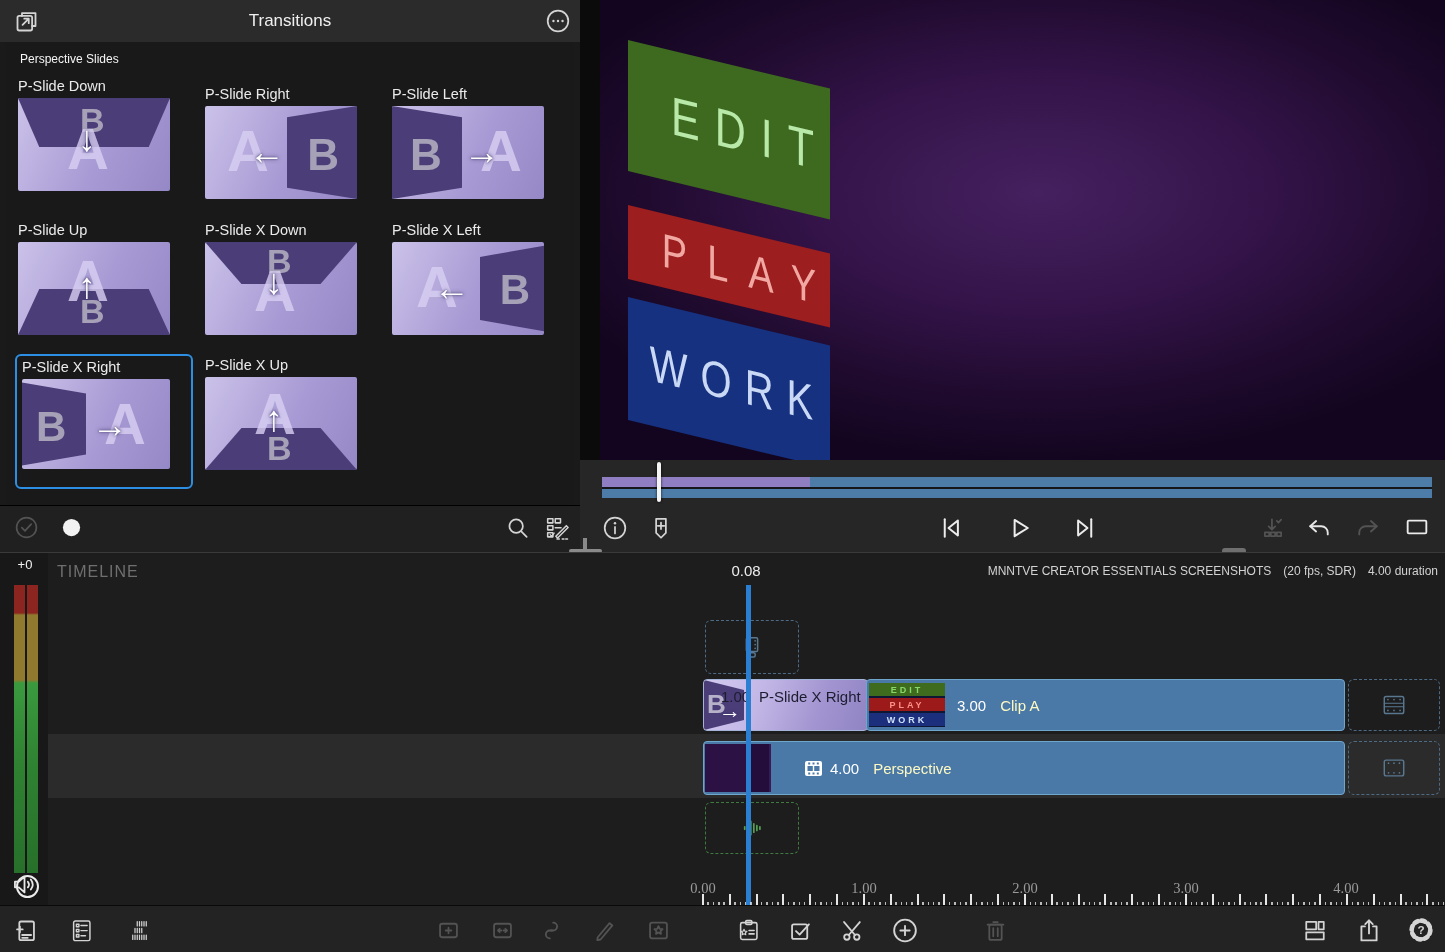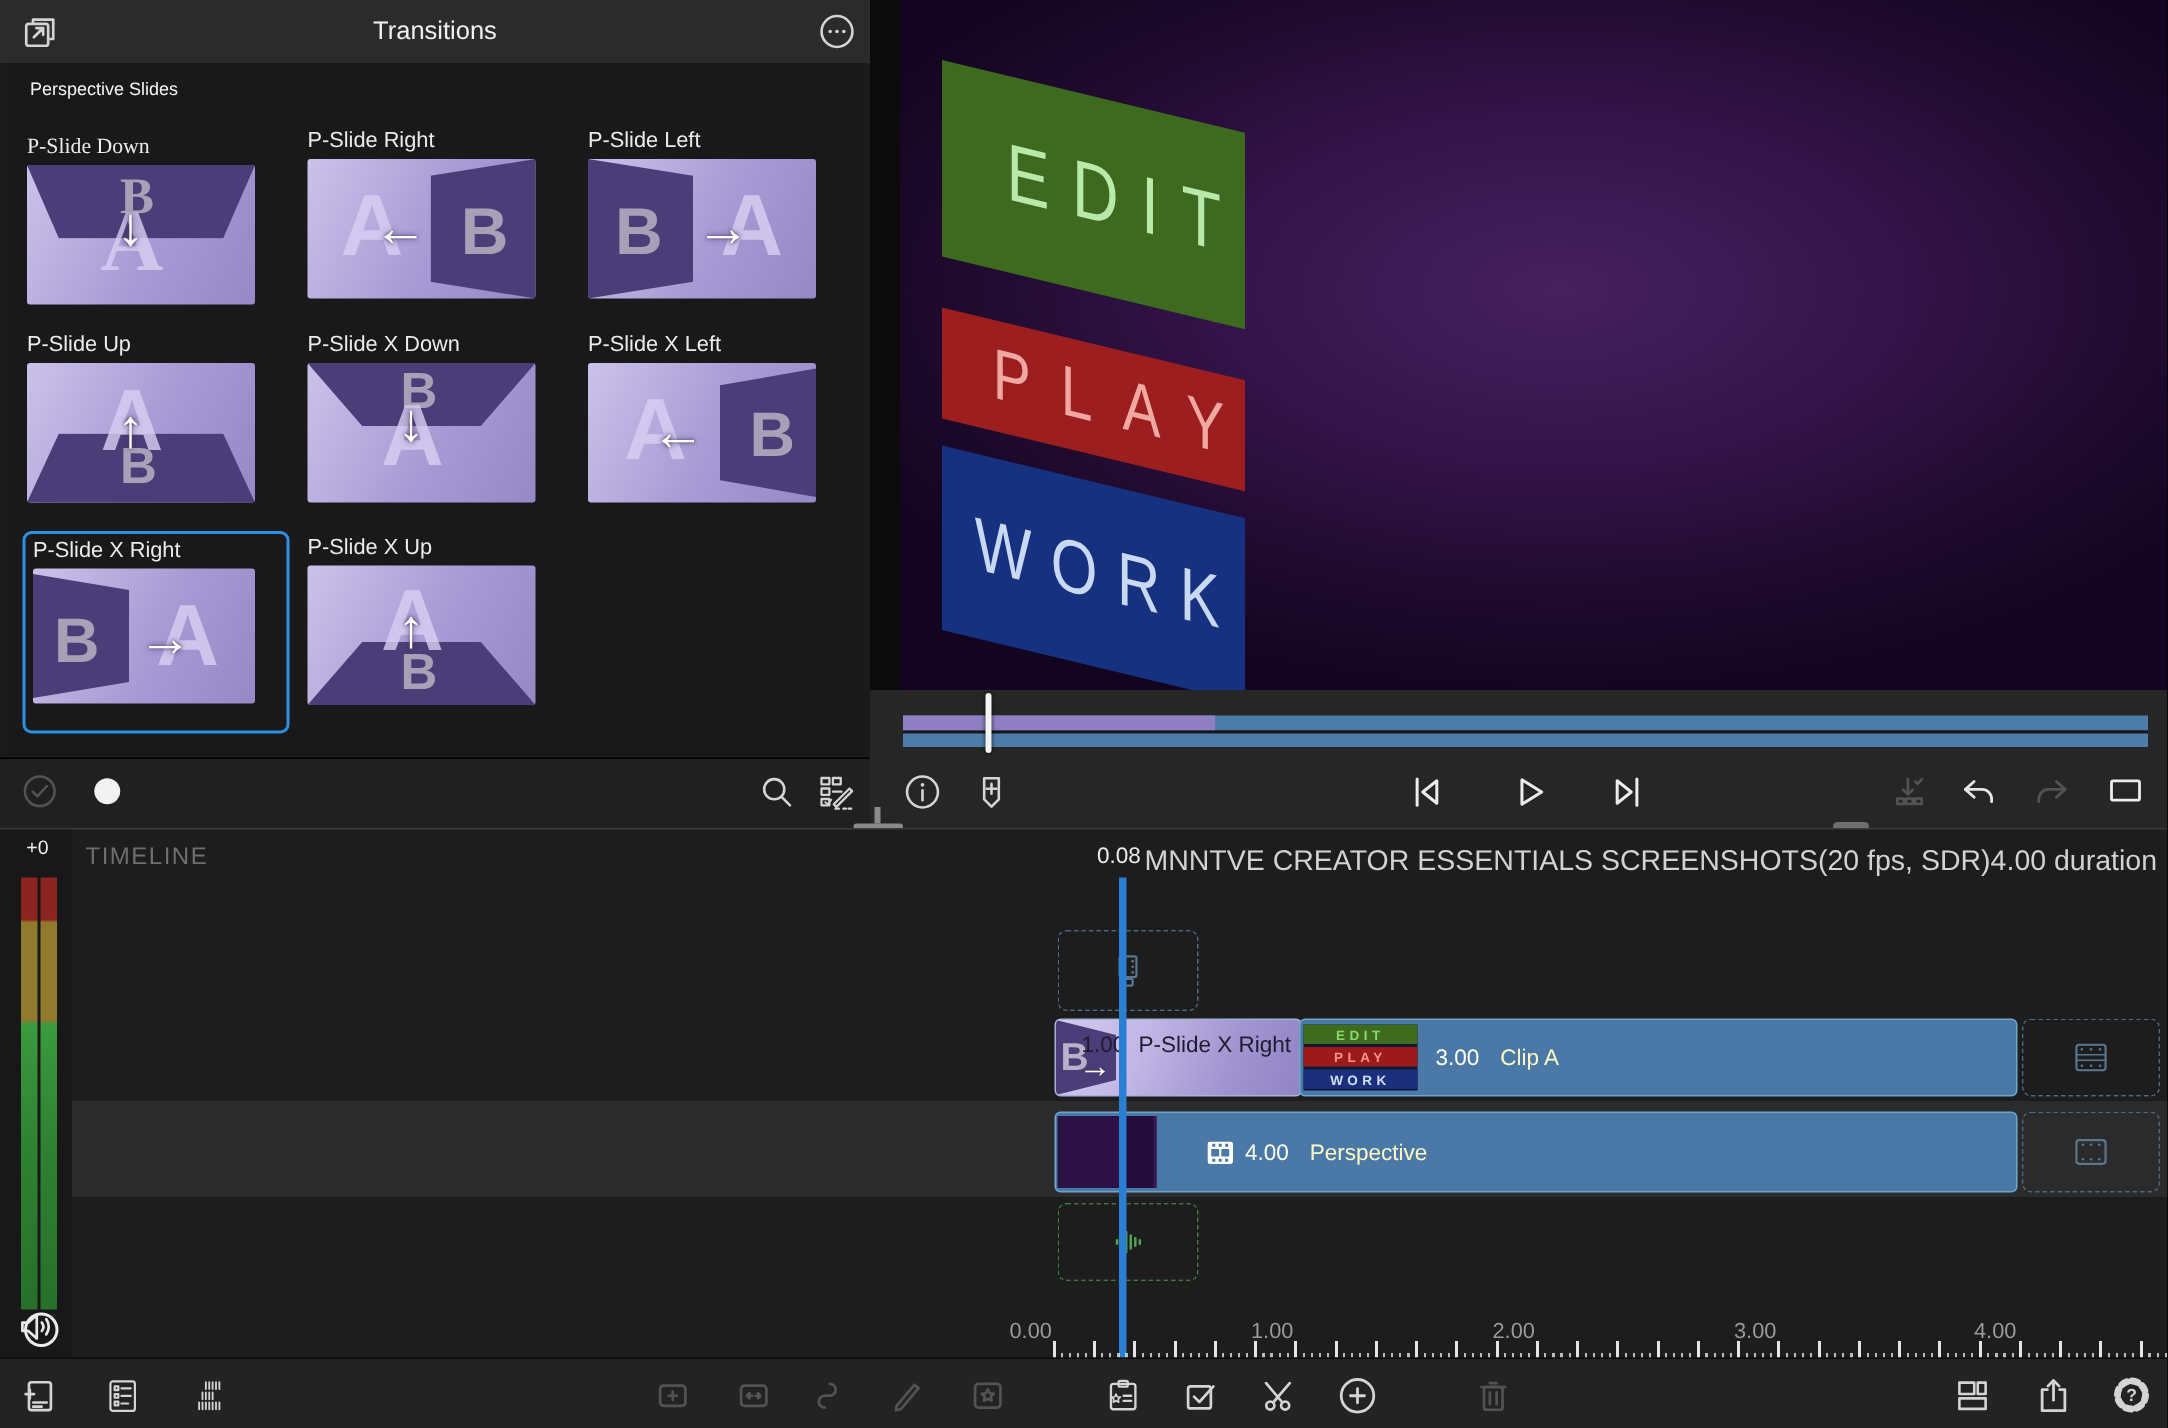--- a/index.html
+++ b/index.html
@@ -66,21 +66,21 @@
   #scrub-top .done{position:absolute;left:0;top:0;width:208px;height:10px;background:#8f7fc2;}
   #scrub-gap{left:22px;top:27px;width:830px;height:2px;background:#15151a;}
   #scrub-bot{left:22px;top:29px;width:830px;height:9px;background:#4e7ca8;}
   #scrub-head{left:77px;top:2px;width:4px;height:40px;background:#f4f4f4;border-radius:2px;box-shadow:0 0 3px rgba(0,0,0,.8);}
 
   
   #timeline{left:0;top:552px;width:1445px;height:353px;background:#1d1d1d;border-top:1px solid #3a3a3a;}
   #tl-gutter{left:0;top:0;width:48px;height:353px;background:#181818;}
   #tl-label{left:57px;top:10px;font-size:16px;color:#6f6f6f;letter-spacing:1px;}
   #tl-time{left:716px;top:9px;width:60px;text-align:center;font-size:15px;color:#ececec;}
-  #tl-project{right:7px;top:11px;display:flex;font-size:19px;color:#d2d2d2;margin-left:39px;}
+  #tl-project{right:7px;top:11px;display:flex;gap:12px;font-size:12px;color:#d2d2d2;margin-left:39px;}
   #row-highlight{left:48px;top:181px;width:1397px;height:64px;background:#2b2b2b;}
   .dropzone{position:absolute;border:1.5px dashed #4e6b85;border-radius:6px;
             display:flex;align-items:center;justify-content:center;}
   .dropzone.green{border-color:#3f7a3f;}
   #playhead-line{left:746px;top:32px;width:5px;height:321px;background:#2b7fd2;}
   .clip{position:absolute;border:1.5px solid #6fa6cb;border-radius:4px;background:#4a79a7;overflow:hidden;
         display:flex;align-items:center;}
   .clip .dur{font-size:15px;color:#fff;margin-right:14px;}
   .clip .cname{font-size:15px;color:#fef9c3;}
   #clip-trans{left:703px;top:126px;width:163px;height:50px;border-color:#a3b4d8;
@@ -94,21 +94,21 @@
   #thumb-a{width:76px;height:44px;margin:0 12px 0 2px;background:#0e1733;display:flex;flex-direction:column;gap:2px;flex:none;}
   #thumb-a div{height:13px;display:flex;align-items:center;justify-content:center;
                font-size:9px;letter-spacing:3px;font-weight:bold;}
   #thumb-a .r1{background:#3e6b1e;color:#86d967;}
   #thumb-a .r2{background:#9c1a1a;color:#ff9286;}
   #thumb-a .r3{background:#1c2f7d;color:#cfe0fa;}
   #clip-bg{left:703px;top:188px;width:640px;height:52px;}
   #thumb-bg{width:64px;height:48px;margin:0 34px 0 1px;background:#2c1145;border-right:2px solid #3a1a55;
             box-shadow:inset -22px 0 0 #240d3a;flex:none;}
   #ruler-labels{left:0;top:327px;width:1445px;height:20px;font-size:14.5px;color:#9a9a9a;}
-  .rlab{position:absolute;width:60px;top:0;}
+  .rlab{position:absolute;width:60px;text-align:center;top:0;font-family:Liberation Serif, serif;}
   #ruler-ticks{left:702px;top:341px;width:743px;height:12px;
     background-image:
       repeating-linear-gradient(90deg,#e6e6e6 0 2px,transparent 2px 26.83px),
       repeating-linear-gradient(90deg,rgba(240,240,240,.75) 0 1.4px,transparent 1.4px 5.37px);
     background-size:100% 12px,100% 4px;
     background-position:0 0,0 100%;
     background-repeat:no-repeat,no-repeat;}
   
   #meter-gain{left:10px;top:4px;width:30px;text-align:center;font-size:13px;color:#f0f0f0;}
   .mbar{position:absolute;top:32px;width:11px;height:288px;
@@ -147,21 +147,21 @@
           <circle cx="16.2" cy="12" r="1.1" fill="#d4d4d4" stroke="none"></circle>
         </svg>
       </div>
     </div>
 
     <div id="lib-body" class="abs"></div>
     <div id="lib-section" class="abs">Perspective Slides</div>
 
     <div id="sel-ring" class="abs"></div>
 
-    <div class="tcell" style="left:18px;top:89px;font-family:Liberation Serif, serif;">
+    <div class="tcell" style="left:18px;top:77px;">
       <div class="tlabel">P-Slide Down</div>
       <div class="thumb v-down">
         <div class="panel"></div>
         <span class="lB">B</span>
         <span class="lA">A</span>
         <span class="arr">↓</span>
       </div>
     </div>
     <div class="tcell" style="left:205px;top:85px;">
       <div class="tlabel">P-Slide Right</div>

